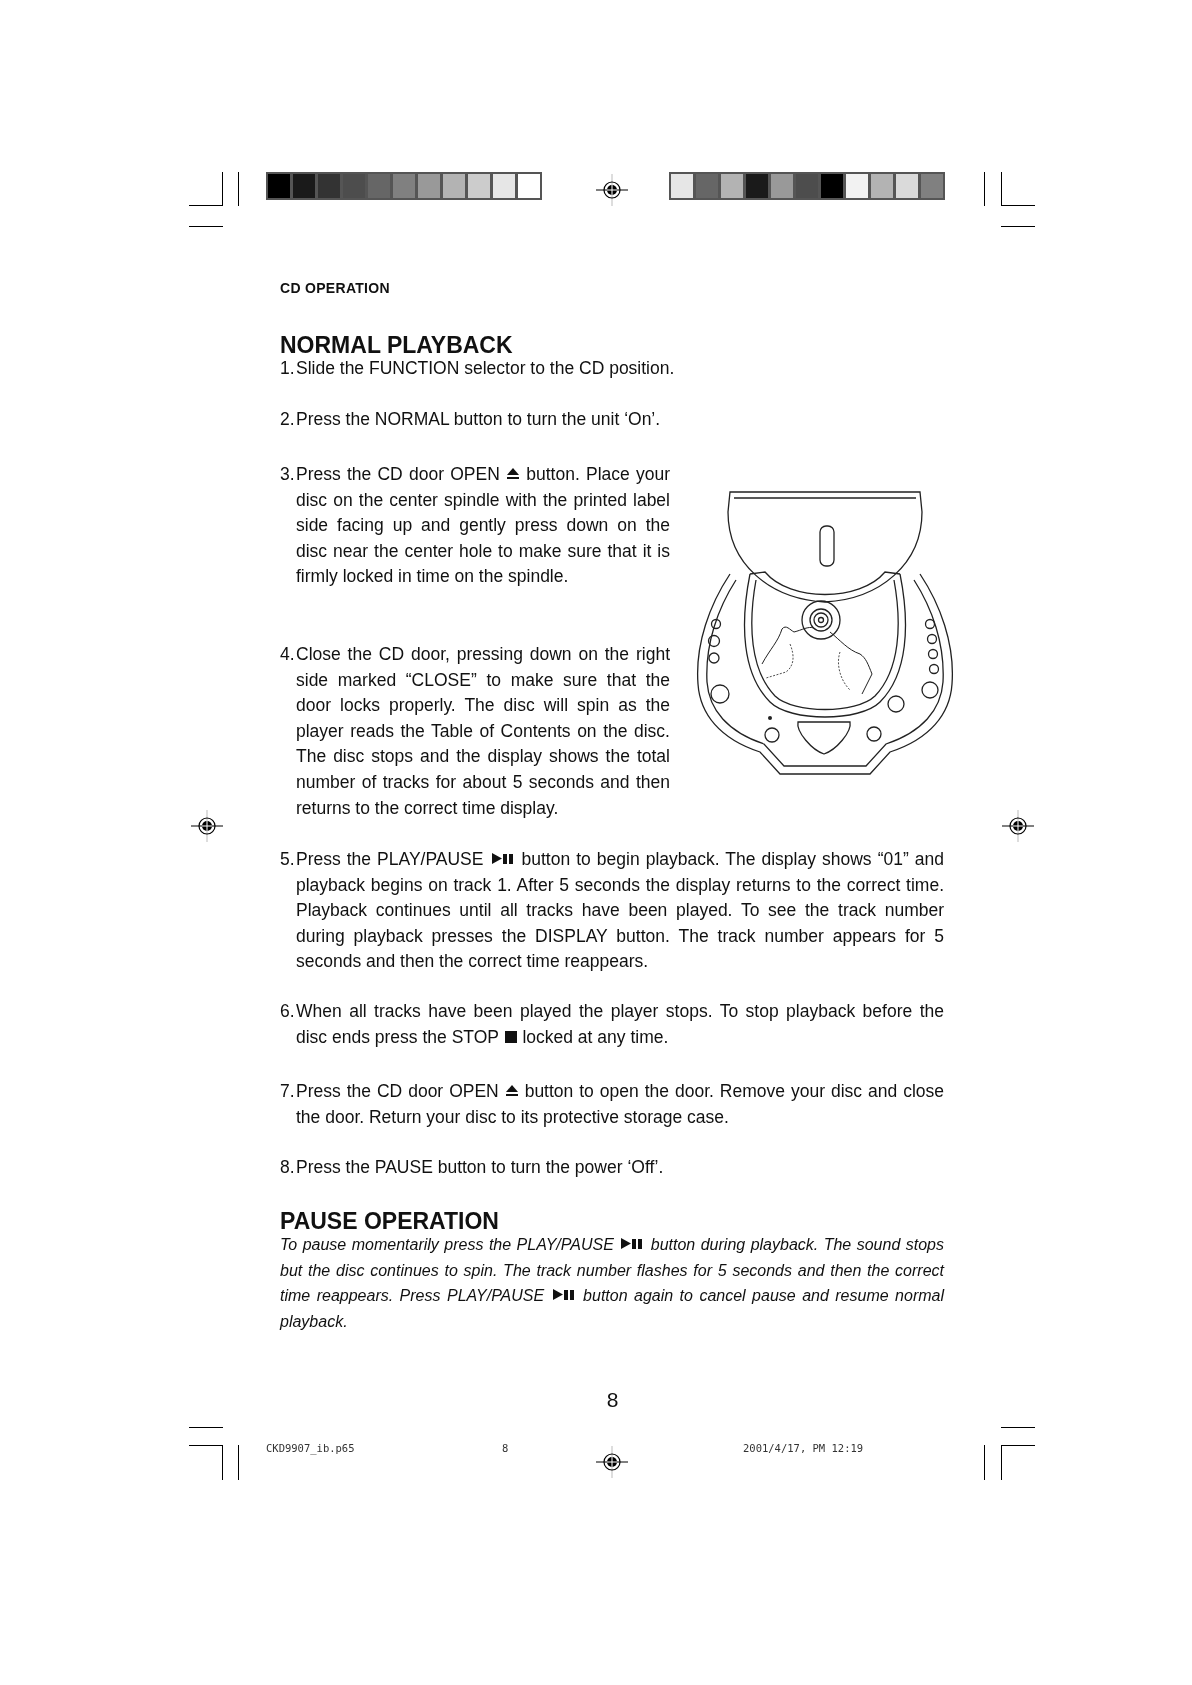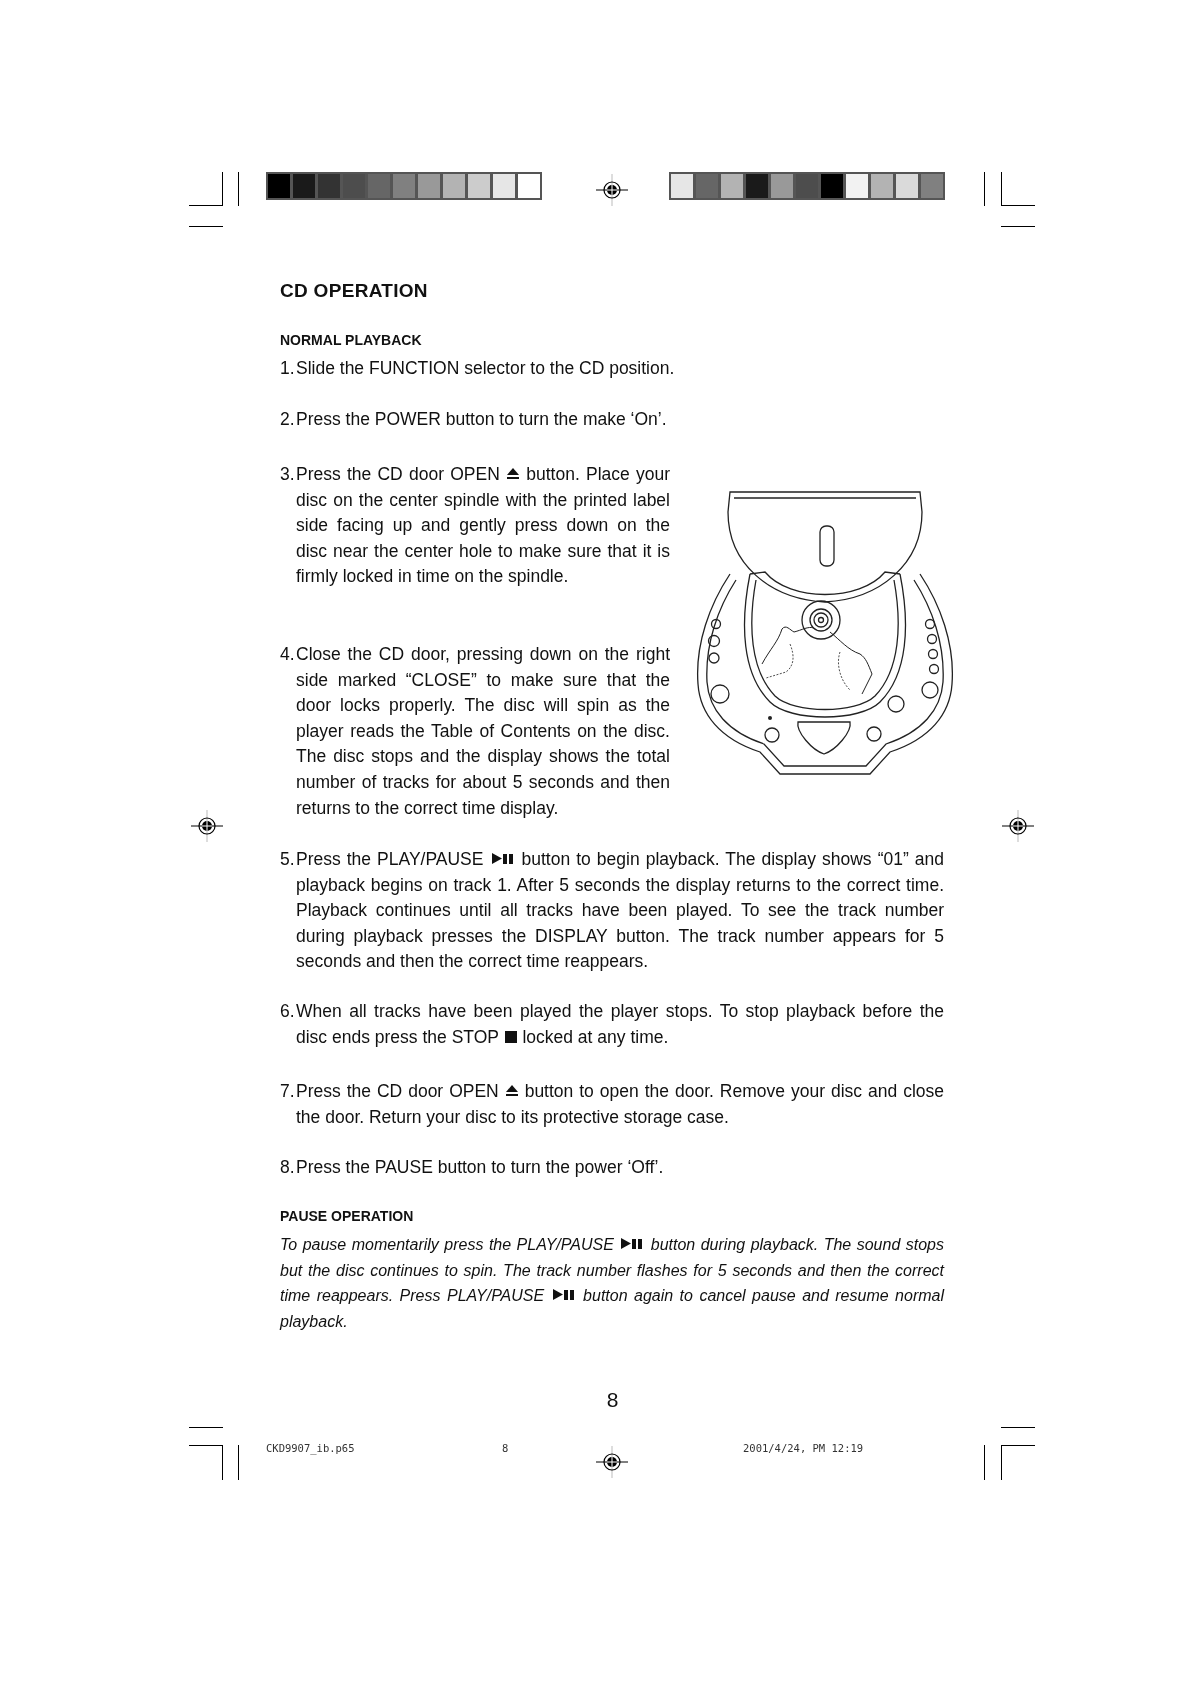--- a/index.html
+++ b/index.html
@@ -3,22 +3,22 @@
   <meta charset="utf-8">
   <style>
     html, body { margin: 0; padding: 0; background: #ffffff; }
     body { width: 1192px; height: 1685px; position: relative; overflow: hidden;
       font-family: "Liberation Sans", sans-serif; color: #111; }
     .abs { position: absolute; }
     .line { position: absolute; background: #000; }
     .bar { position: absolute; top: 172px; height: 28px; background: #555; display: flex; padding: 2px; box-sizing: border-box; gap: 3px; }
     .bar .sw { width: 22px; height: 24px; }
     .reg { position: absolute; width: 36px; height: 36px; }
-    .title { left: 280px; top: 280px; font-size: 19px; font-weight: bold; letter-spacing: 0.3px; }
-    .subhead { font-size: 14px; font-weight: bold; }
+    .title { left: 280px; top: 280px; font-size: 14px; font-weight: bold; letter-spacing: 0.3px; }
+    .subhead { font-size: 23px; font-weight: bold; }
     .para { position: absolute; font-size: 16px; line-height: 25.6px; text-align: justify; font-style: italic; }
     .item { position: absolute; font-size: 17.5px; line-height: 25.6px; }
     .item .num { position: absolute; left: 0; top: 0; }
     .item .txt { margin-left: 16px; text-align: justify; text-align-last: left; }
     .sym { display: inline-block; vertical-align: baseline; }
     .pagenum { left: 0; width: 1225px; text-align: center; top: 1388px; font-size: 21px; }
     .slug { position: absolute; top: 1442px; font-family: "DejaVu Sans Mono", monospace; font-size: 10.5px; color: #333; }
   </style>
 </head>
 <body>
@@ -92,21 +92,21 @@
 
 <div class="abs subhead" style="left:280px;top:332px;">NORMAL PLAYBACK</div>
 
 <div class="item" style="left:280px;top:356px;width:700px;">
   <span class="num">1.</span>
   <div class="txt">Slide the FUNCTION selector to the CD position.</div>
 </div>
 
 <div class="item" style="left:280px;top:407px;width:700px;">
   <span class="num">2.</span>
-  <div class="txt">Press the POWER button to turn the make ‘On’.</div>
+  <div class="txt">Press the NORMAL button to turn the unit ‘On’.</div>
 </div>
 
 <div class="item" style="left:280px;top:462px;width:390px;">
   <span class="num">3.</span>
   <div class="txt"><span>Press the CD door OPEN</span>
     <svg class="sym" width="14" height="13" viewBox="0 0 14 13">
         <polygon points="7,1 13,8 1,8" fill="#111"></polygon>
         <rect x="1" y="10" width="12" height="2" fill="#111"></rect>
       </svg>
     <span>button. Place your disc on the center spindle with the printed label side facing up and gently press down on the disc near the center hole to make sure that it is firmly locked in time on the spindle.</span></div>
@@ -224,21 +224,21 @@
   <div class="line" style="left:238px;top:1445px;width:1px;height:35px;"></div>
 
   <div class="line" style="left:1001px;top:1427px;width:34px;height:1px;"></div>
   <div class="line" style="left:1001px;top:1445px;width:34px;height:1px;"></div>
   <div class="line" style="left:1001px;top:1445px;width:1px;height:35px;"></div>
   <div class="line" style="left:984px;top:1445px;width:1px;height:35px;"></div>
 </div>
 
 <div class="slug" style="left:266px;">CKD9907_ib.p65</div>
 <div class="slug" style="left:502px;">8</div>
-<div class="slug" style="left:743px;">2001/4/24, PM 12:19</div>
+<div class="slug" style="left:743px;">2001/4/17, PM 12:19</div>
 
 <svg class="reg" style="left:594px;top:1444px;" viewBox="0 0 36 36">
   <line x1="2" y1="18" x2="34" y2="18" stroke="#000" stroke-width="1"></line>
   <line x1="18" y1="2" x2="18" y2="34" stroke="#bbb" stroke-width="1"></line>
   <circle cx="18" cy="18" r="8" fill="none" stroke="#000" stroke-width="1.2"></circle>
   <circle cx="18" cy="18" r="5" fill="#000"></circle>
   <line x1="13" y1="18" x2="23" y2="18" stroke="#fff" stroke-width="1"></line>
   <line x1="18" y1="13" x2="18" y2="23" stroke="#fff" stroke-width="1"></line>
 </svg>
 

